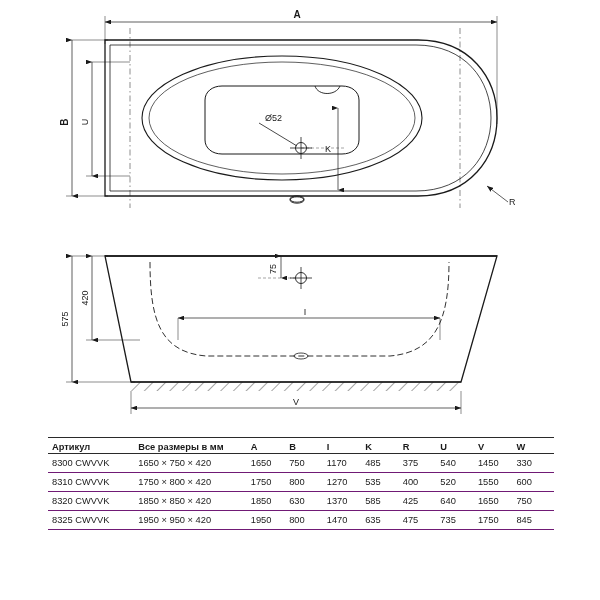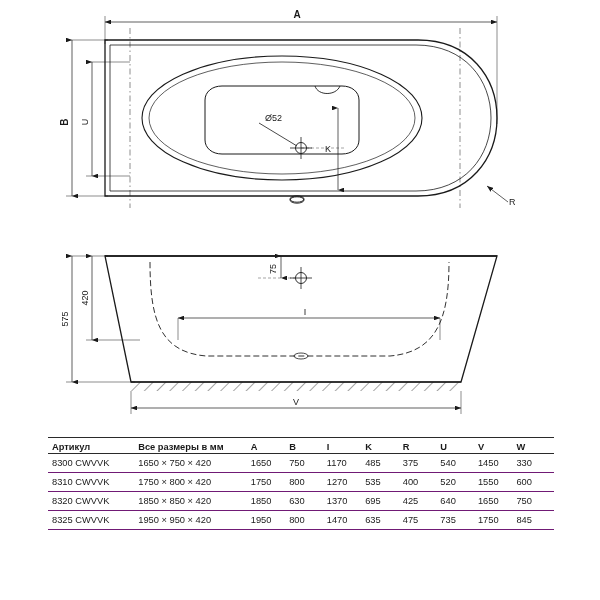--- a/index.html
+++ b/index.html
@@ -232,21 +232,21 @@
       <td class="num">520</td>
       <td class="num">1550</td>
       <td class="num">600</td>
     </tr>
     <tr>
       <td class="art">8320 CWVVK</td>
       <td class="sizes">1850 × 850 × 420</td>
       <td class="num">1850</td>
       <td class="num">630</td>
       <td class="num">1370</td>
-      <td class="num">695</td>
+      <td class="num">585</td>
       <td class="num">425</td>
       <td class="num">640</td>
       <td class="num">1650</td>
       <td class="num">750</td>
     </tr>
     <tr>
       <td class="art">8325 CWVVK</td>
       <td class="sizes">1950 × 950 × 420</td>
       <td class="num">1950</td>
       <td class="num">800</td>

